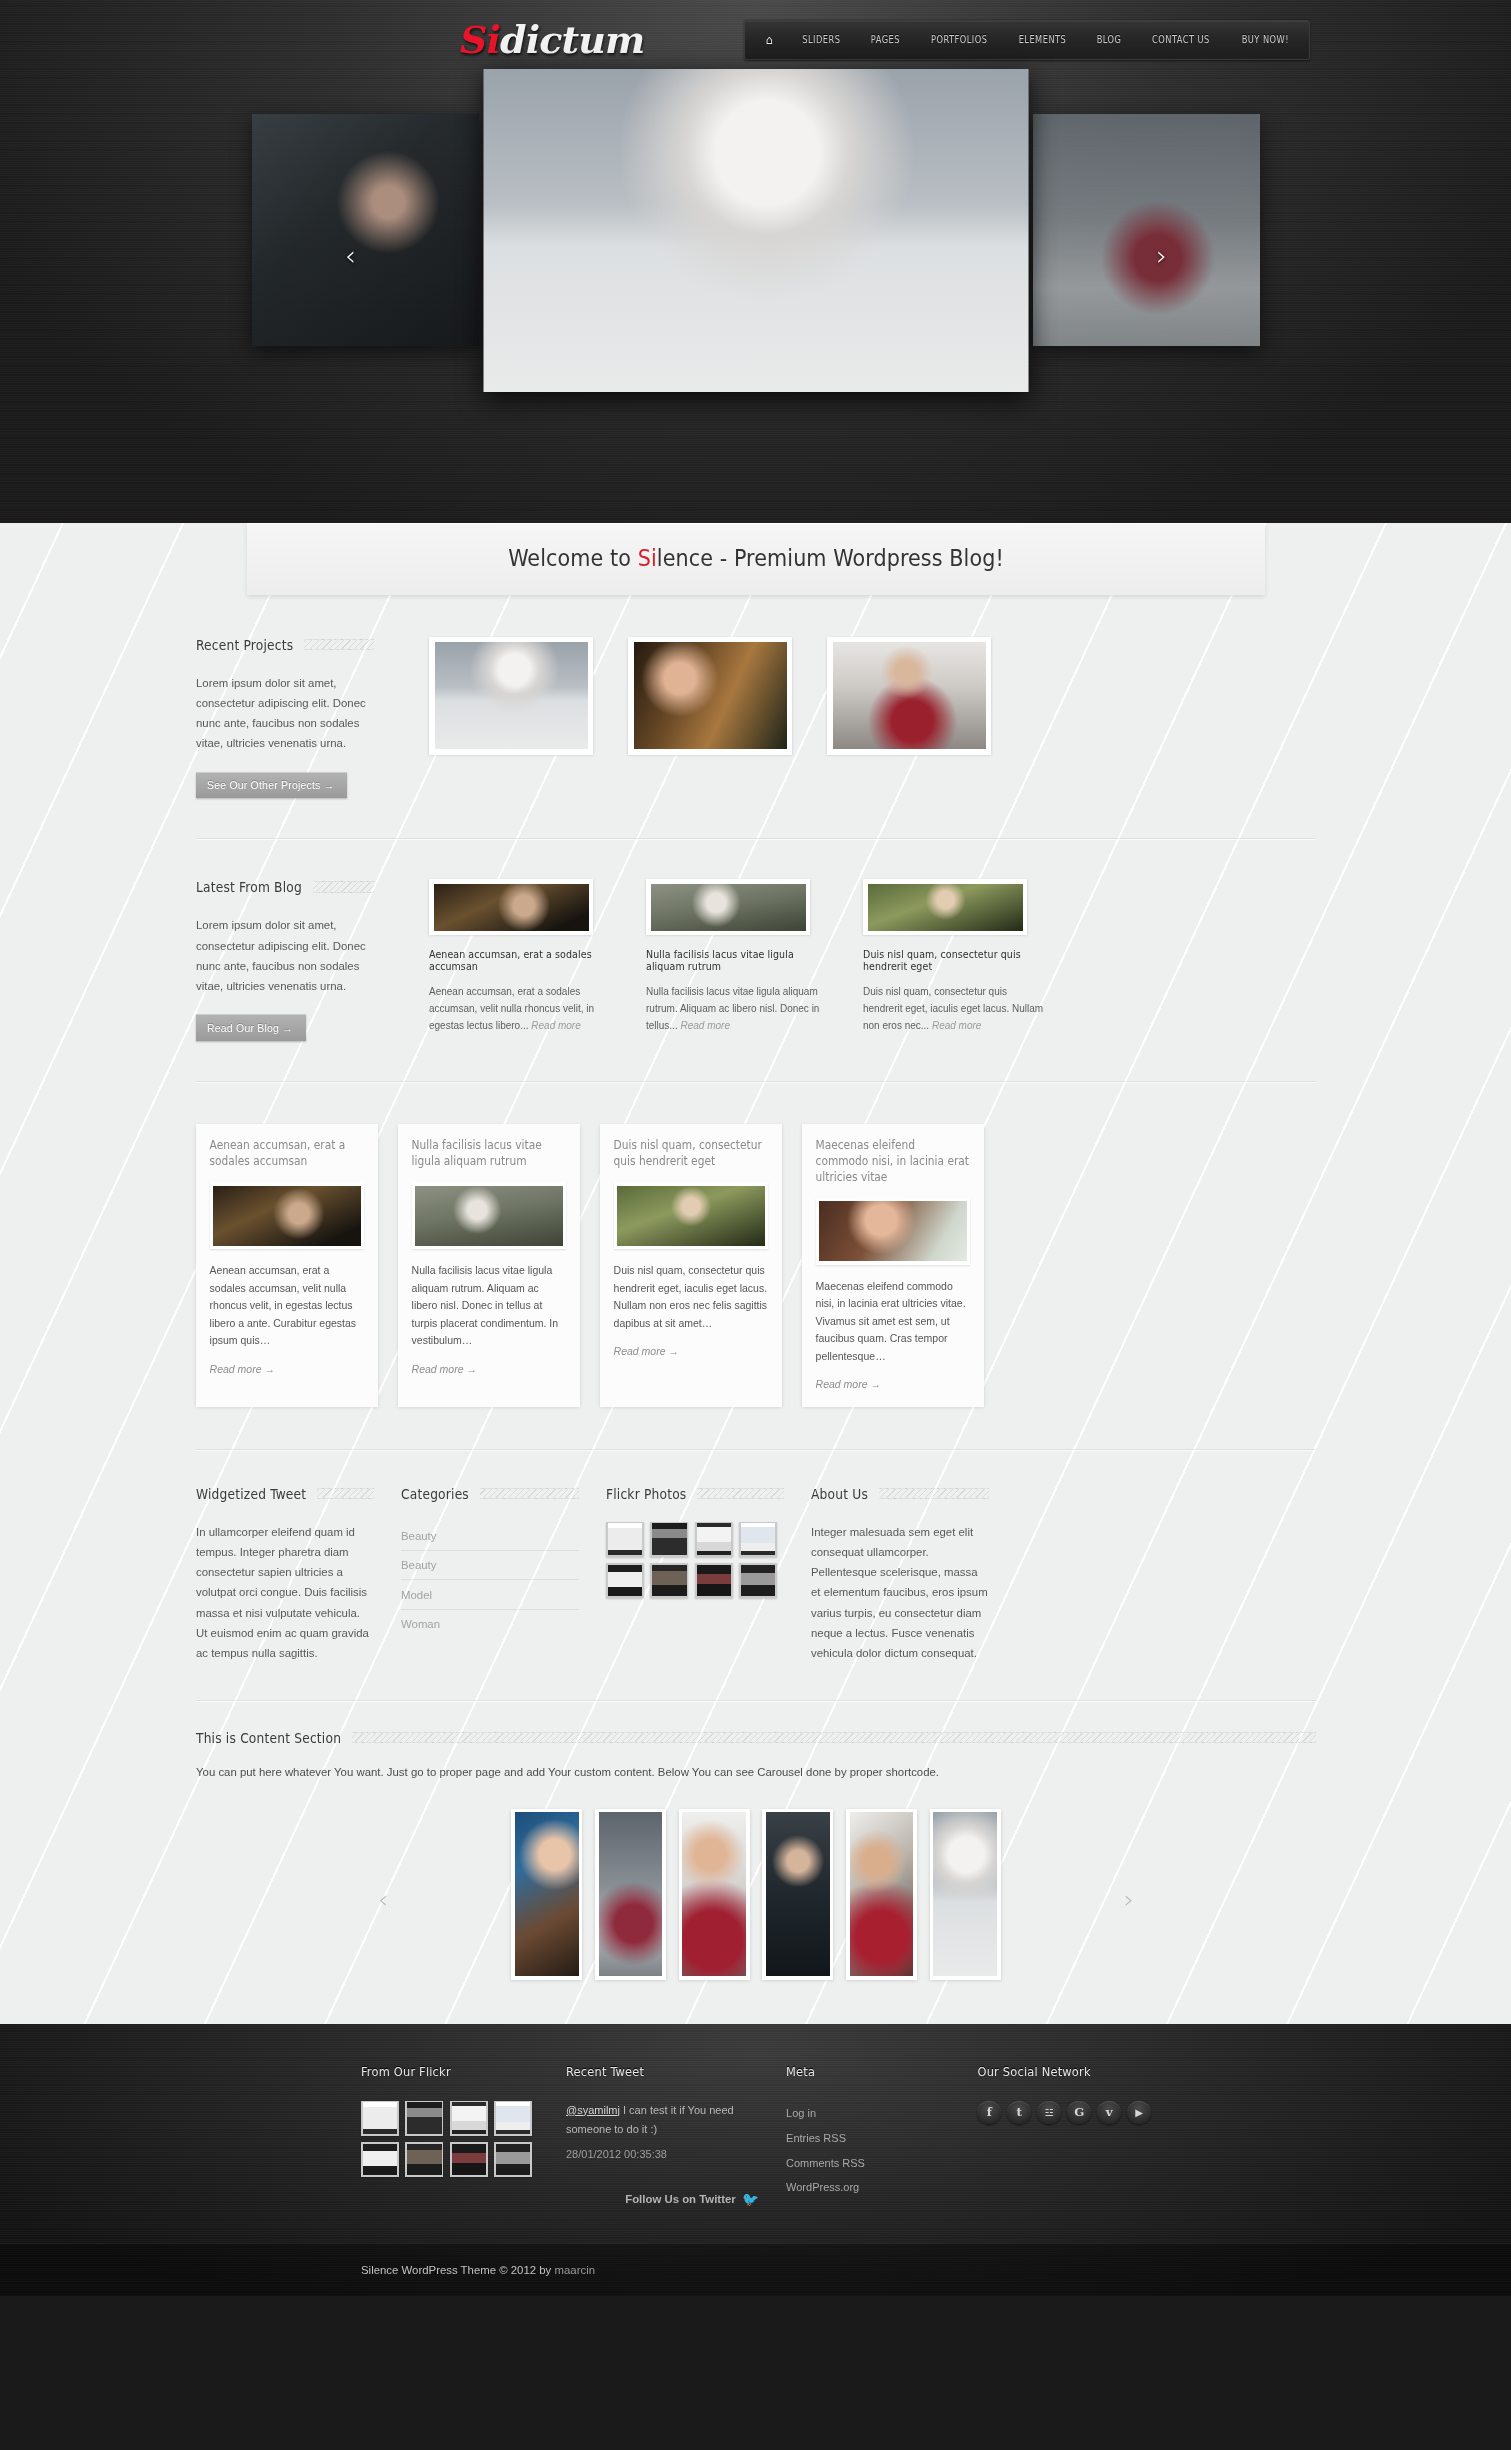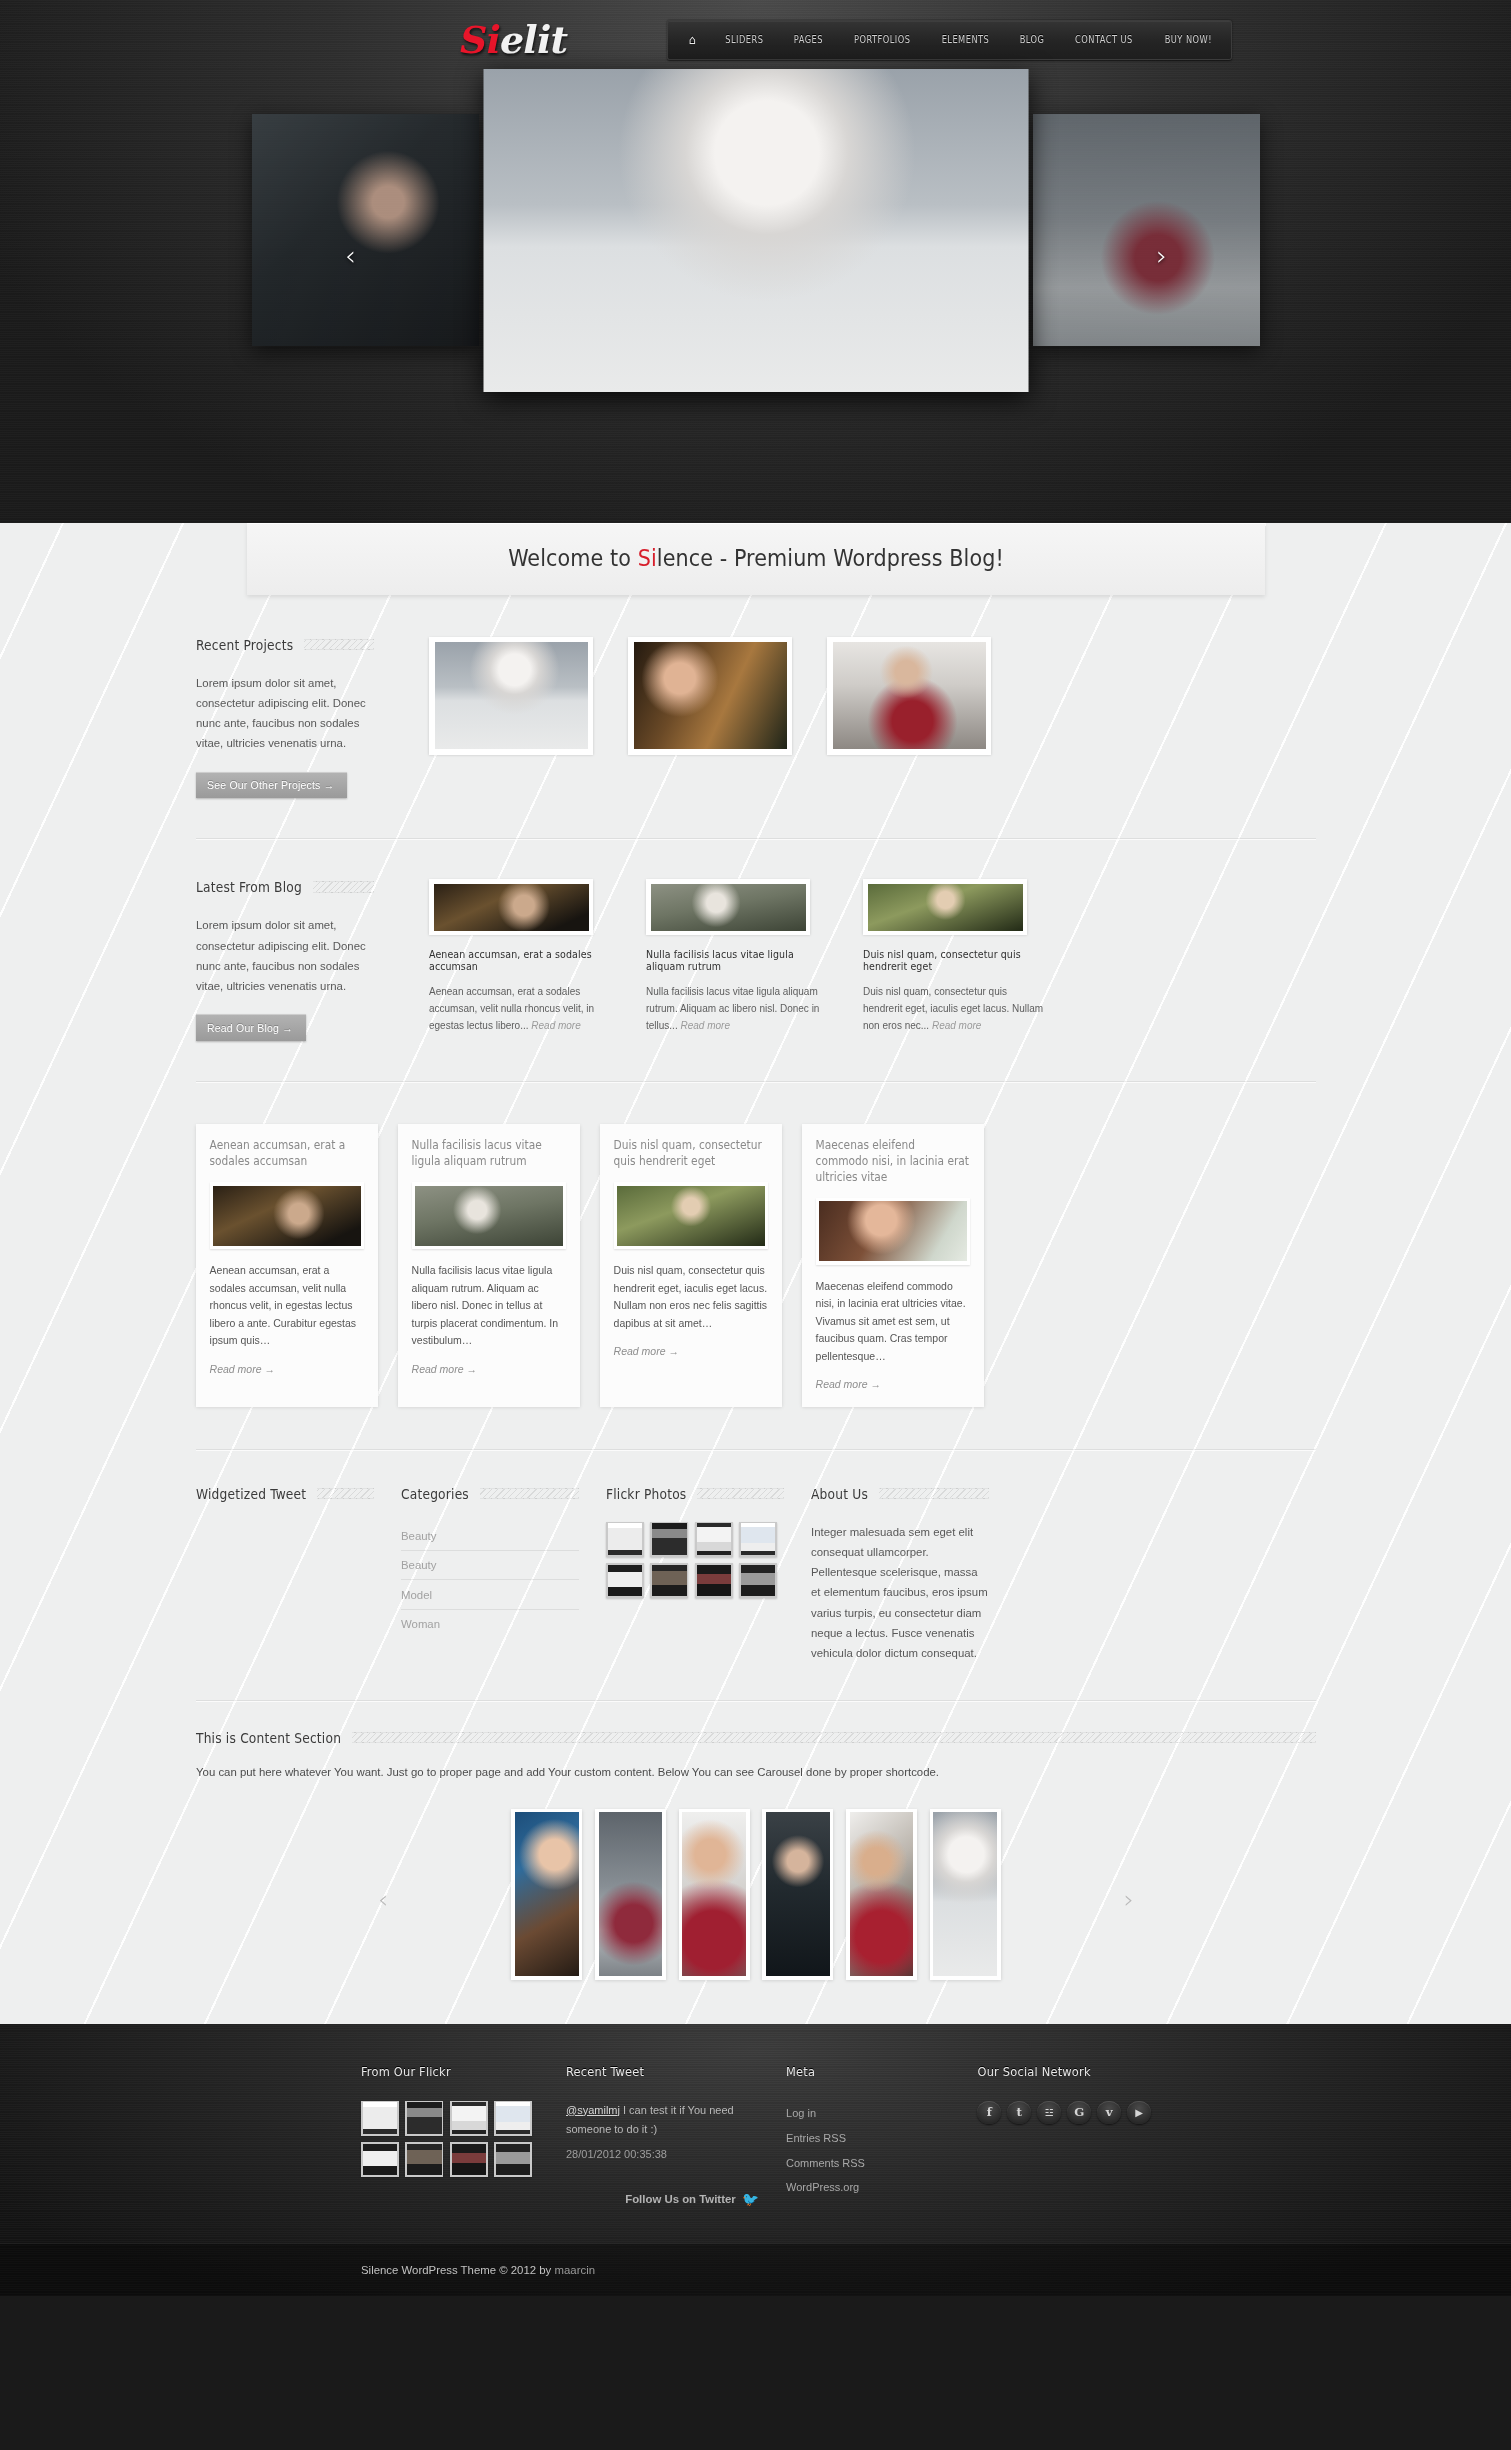--- a/index.html
+++ b/index.html
@@ -378,21 +378,21 @@
   .copybar-inner .auth { color: #9b9b9b; }
 </style>
 </head>
 <body>
 
 <div class="page">
 
   <div class="header-wrap">
     <div class="header-inner">
       <div class="logo">
-        <span class="l-red">Si</span><span class="l-white">elit</span>
+        <span class="l-red">Si</span><span class="l-white">dictum</span>
       </div>
       <nav class="mainnav">
         <a href="#" class="home-link">
           <span class="home-glyph">⌂</span>
         </a>
         <a href="#">SLIDERS</a>
         <a href="#">PAGES</a>
         <a href="#">PORTFOLIOS</a>
         <a href="#">ELEMENTS</a>
         <a href="#">BLOG</a>
@@ -512,20 +512,21 @@
     </div>
 
     <div class="sect-divider"></div>
 
     <div class="row widgets-row">
       <div class="widget">
         <div class="widget-title">
           <h3>Widgetized Tweet</h3>
           <span class="title-hatch"></span>
         </div>
+        <p>In ullamcorper eleifend quam id tempus. Integer pharetra diam consectetur sapien ultricies a volutpat orci congue. Duis facilisis massa et nisi vulputate vehicula. Ut euismod enim ac quam gravida ac tempus nulla sagittis.</p>
       </div>
 
       <div class="widget">
         <div class="widget-title">
           <h3>Categories</h3>
           <span class="title-hatch"></span>
         </div>
         <ul class="cat-list">
           <li>
               <a href="#">Beauty</a>

